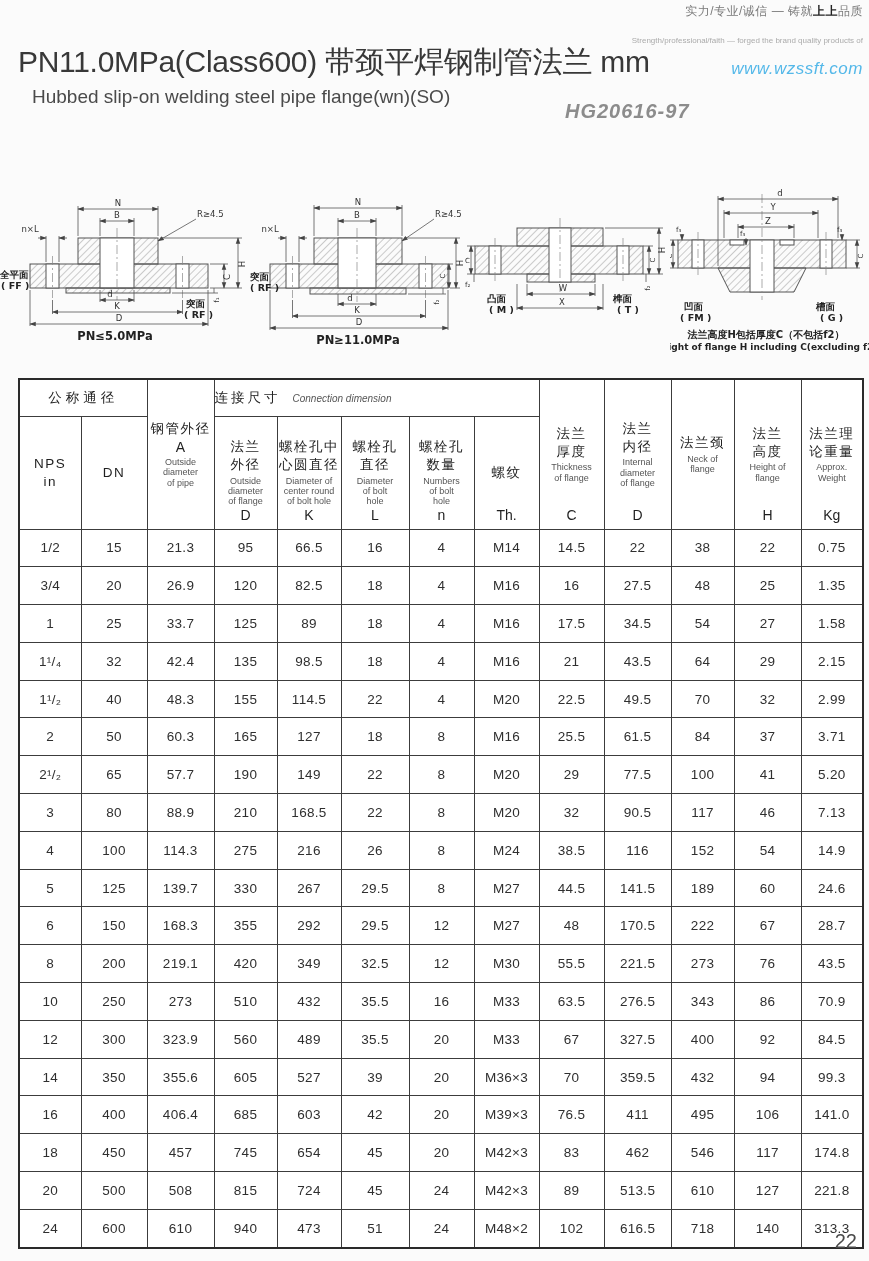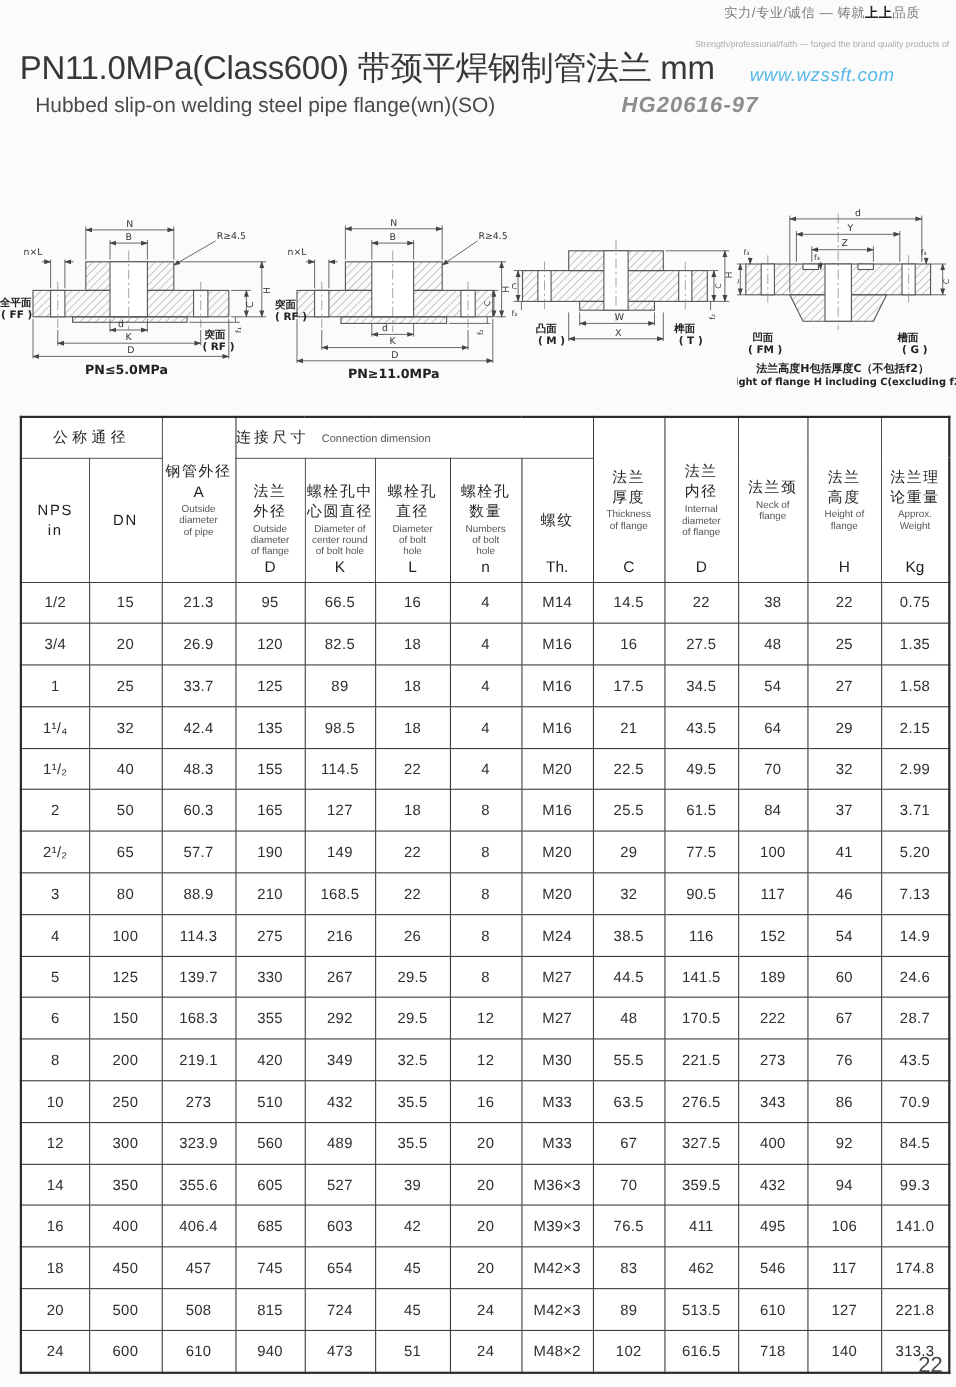--- a/index.html
+++ b/index.html
@@ -2,29 +2,29 @@
 <html><head>
 <meta charset="utf-8">
 <style>
   html,body { margin:0; padding:0; background:#e8e8e8; }
   .page {
     position:relative; width:869px; height:1261px; margin:0 auto;
     background:#fbfbfb; overflow:hidden;
     font-family:"Liberation Sans","DejaVu Sans",sans-serif; color:#333;
   }
   
-  .brandline { position:absolute; top:3px; right:6px; text-align:center; }
+  .brandline { position:absolute; top:3px; right:6px; text-align:right; }
   .slogan-cn { font-size:12px; color:#7a7a7a; letter-spacing:0.5px; }
   .slogan-cn b { color:#222; }
   .slogan-en { font-size:8px; color:#ababab; margin-top:16px; }
   .website { font-size:17px; font-style:italic; color:#54b8e9; margin-top:14px; letter-spacing:0.5px; }
   
   .title-main { position:absolute; top:42px; left:18px; font-size:30px; color:#383838; letter-spacing:-0.3px; white-space:nowrap; }
   .title-sub  { position:absolute; top:86px; left:32px; font-size:19px; color:#4a4a4a; }
-  .std-no { position:absolute; top:85px; left:565px; font-size:20px; font-style:italic; font-weight:bold; color:#8c8c8c; letter-spacing:1px; }
+  .std-no { position:absolute; top:100px; left:565px; font-size:20px; font-style:italic; font-weight:bold; color:#8c8c8c; letter-spacing:1px; }
   
   .figs { position:absolute; top:188px; left:0; width:869px; height:165px; display:flex; }
   svg text { font-family:"DejaVu Sans","Liberation Sans",sans-serif; font-size:8.5px; fill:#333; }
   svg .facetxt { font-size:9.5px; font-weight:bold; fill:#222; }
   svg .cap { font-size:11.5px; font-weight:bold; fill:#222; }
   svg .cap2 { font-size:9px; font-weight:bold; fill:#222; }
   svg .tiny { font-size:7px; }
   
   .spec-table { position:absolute; top:378px; left:18px; width:844px;
     border-collapse:collapse; table-layout:fixed; background:#fff; border:2px solid #2a2a2a; }
@@ -33,21 +33,21 @@
   .spec-table thead tr.h2 { height:113px; }
   .spec-table tbody td { height:36.8px; font-size:13.5px; color:#2f2f2f; letter-spacing:0.3px; }
   .spec-table th { font-weight:normal; position:relative; background:#fff; }
   .cn  { font-size:13.5px; color:#1f1f1f; letter-spacing:1.5px; line-height:1.3; white-space:pre-line; }
   .en  { font-size:9px; color:#555; line-height:1.15; white-space:pre-line; margin-top:2px; }
   .sym { position:absolute; bottom:6px; left:0; right:0; font-size:14px; color:#1f1f1f; }
   .sym-inline { font-size:14px; color:#1f1f1f; margin:1px 0; }
   .grp-nominal .cn { letter-spacing:4px; }
   .grp-con { display:flex; justify-content:flex-start; align-items:baseline; gap:12px; }
   .grp-con .cn { letter-spacing:3px; }
-  .grp-con .en { font-size:10px; margin-top:0; }
+  .grp-con .en { font-size:10px; margin-top:0;font-style:italic; }
   
   .page-no { position:absolute; top:1230px; right:12px; font-size:20px; color:#4a4a4a; }
 </style>
 </head>
 <body>
 
 <div class="page">
 
   <div class="brandline">
     <div class="slogan-cn"><span>实力/专业/诚信 — 铸就</span><b>上上</b><span>品质</span></div>

